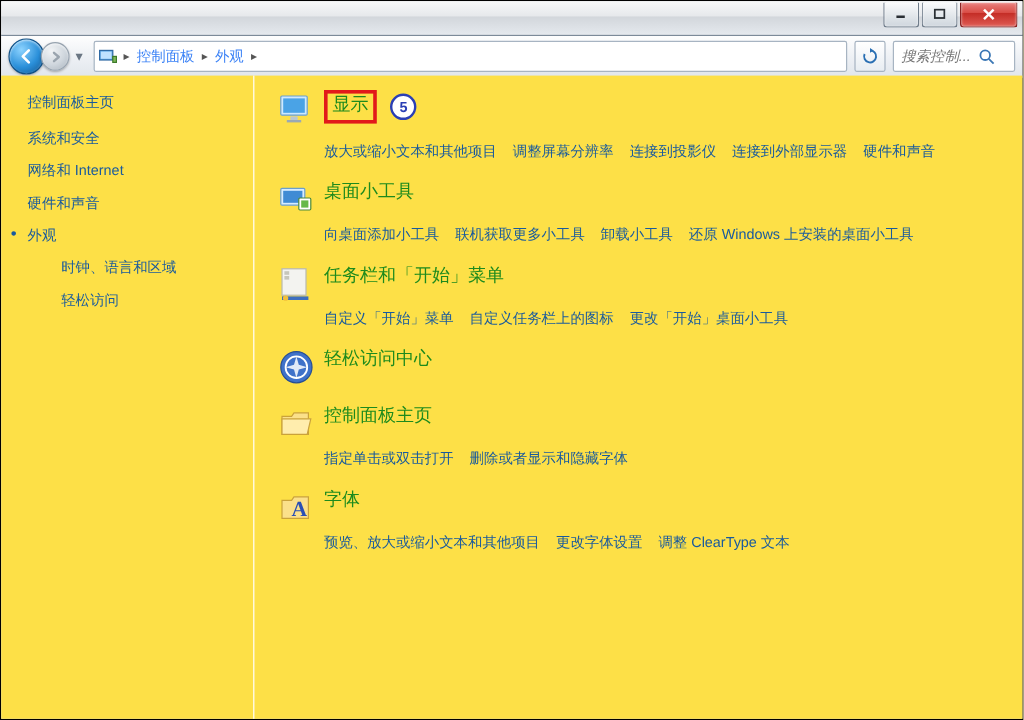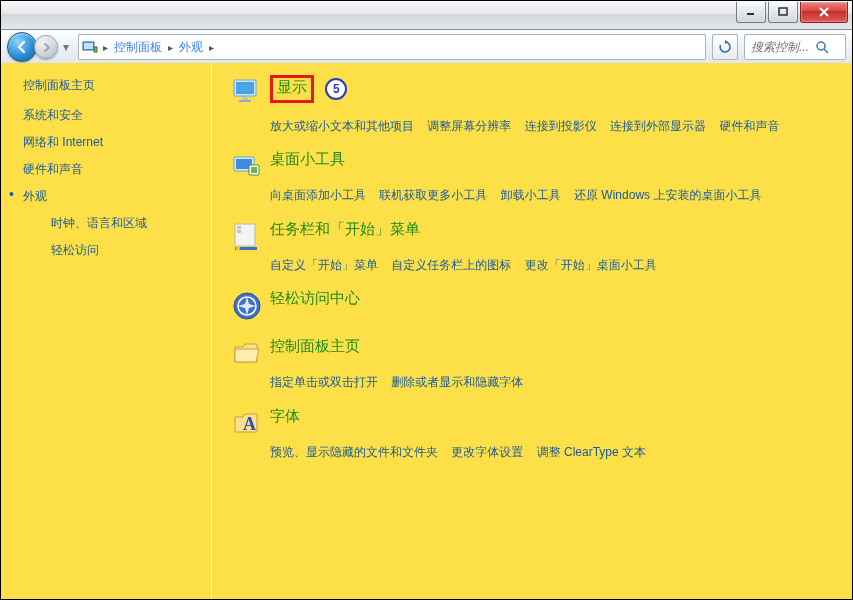--- a/index.html
+++ b/index.html
@@ -227,21 +227,21 @@
       <div class="category">
         <div class="cat-icon">
           <svg class="ic" viewBox="0 0 32 32">
               <path d="M4 9 L12 9 L14 6 L26 6 L26 24 L4 24 Z" fill="#fbe08a" stroke="#caa23b"></path>
               <text x="12" y="22" font-family="Georgia,serif" font-size="18" fill="#2a4fb5" font-weight="bold">A</text>
             </svg>
         </div>
         <div class="cat-body">
           <span class="cat-title">字体</span>
           <div class="cat-links">
-            <span class="cat-link">预览、显示隐藏的文件和文件夹</span>
+            <span class="cat-link">预览、放大或缩小文本和其他项目</span>
             <span class="cat-link">更改字体设置</span>
             <span class="cat-link">调整 ClearType 文本</span>
           </div>
         </div>
       </div>
 
 
     </div>
   </div>
 </div>

